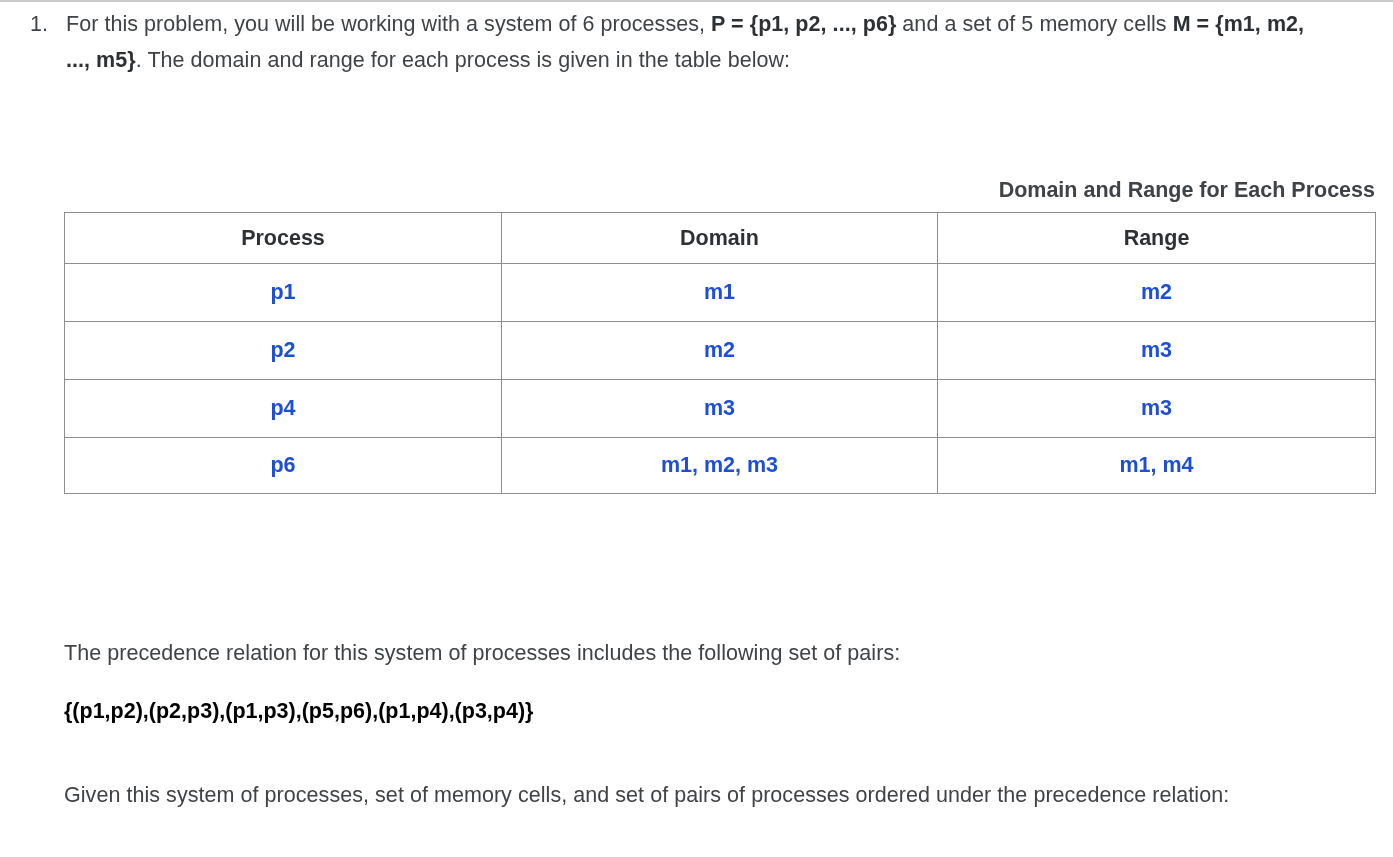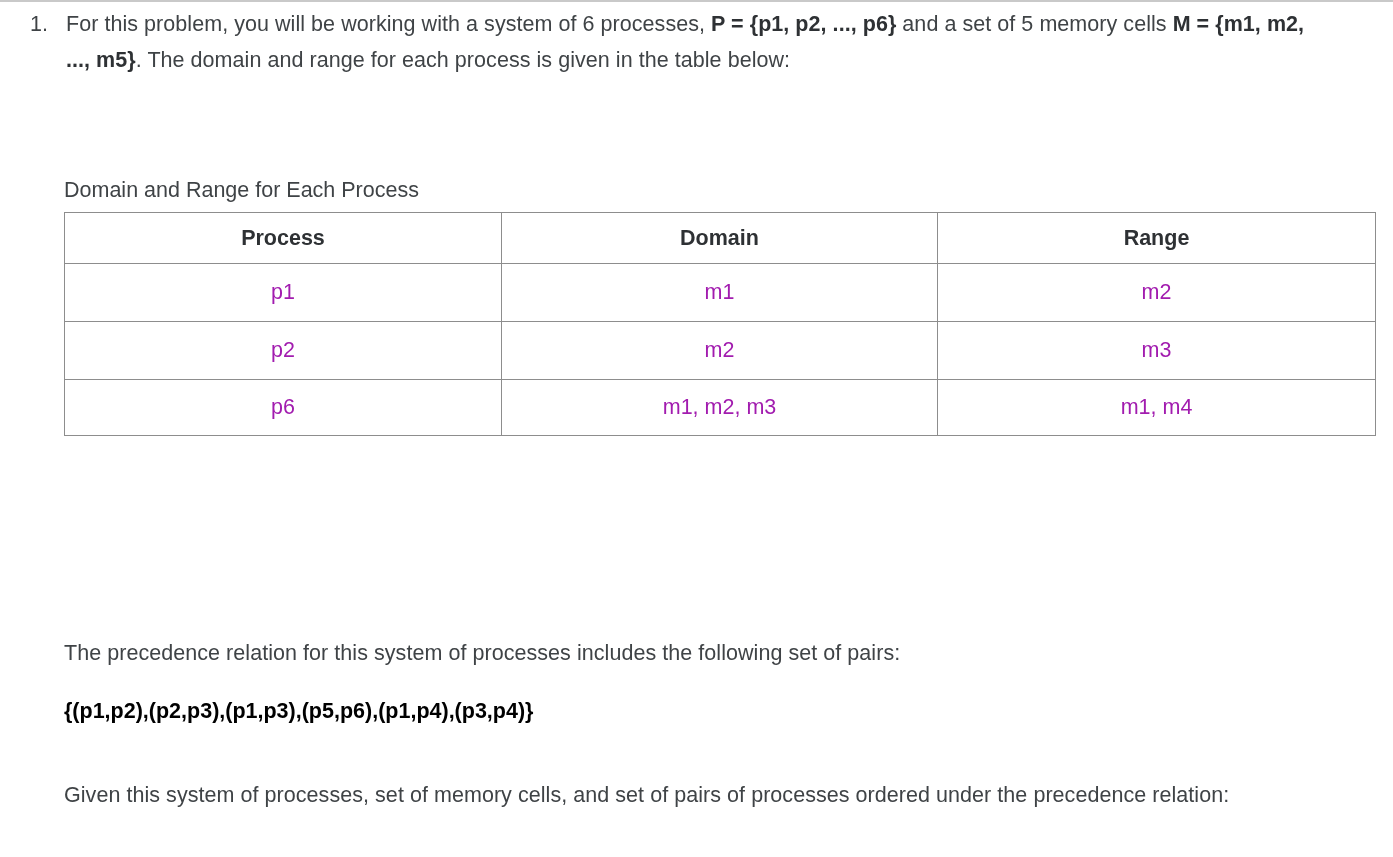--- a/index.html
+++ b/index.html
@@ -60,24 +60,25 @@
     color: #2e3134;
     margin-top: 42px;
   }
 
   
   .table-caption {
     position: absolute;
     left: 64px;
     top: 175px;
     width: 1311px;
-    text-align: left;
+    text-align: right;
     font-size: 21.5px;
     line-height: 30px;
     color: #3f4346;
+    font-weight: bold;
   }
 
   
   .data-table {
     position: absolute;
     left: 64px;
     top: 212px;
     width: 1311px;
     border-collapse: collapse;
     table-layout: fixed;
@@ -85,25 +86,25 @@
   }
   .data-table col.c-process { width: 437px; }
   .data-table col.c-domain  { width: 436px; }
   .data-table col.c-range   { width: 438px; }
 
   .data-table th,
   .data-table td {
     border: 1px solid #8d8d8d;
     text-align: center;
     font-size: 21.5px;
-    color: #a21caf;
+    color: #1d4ed8;
     padding: 0;
     height: 57px;
     vertical-align: middle;
-    font-weight: normal;
+    font-weight: bold;
   }
   .data-table th {
     font-weight: bold;
     color: #2e3134;
     height: 50px;
   }
   .data-table tr:last-child td { height: 55px; }
 
   
   .para {
@@ -158,20 +159,25 @@
         <td>p1</td>
         <td>m1</td>
         <td>m2</td>
       </tr>
       <tr>
         <td>p2</td>
         <td>m2</td>
         <td>m3</td>
       </tr>
       <tr>
+        <td>p4</td>
+        <td>m3</td>
+        <td>m3</td>
+      </tr>
+      <tr>
         <td>p6</td>
         <td>m1, m2, m3</td>
         <td>m1, m4</td>
       </tr>
     </tbody>
   </table>
 
   <div class="para para-precedence">The precedence relation for this system of processes includes the following set of pairs:</div>
 
   <div class="para para-pairs">{(p1,p2),(p2,p3),(p1,p3),(p5,p6),(p1,p4),(p3,p4)}</div>

